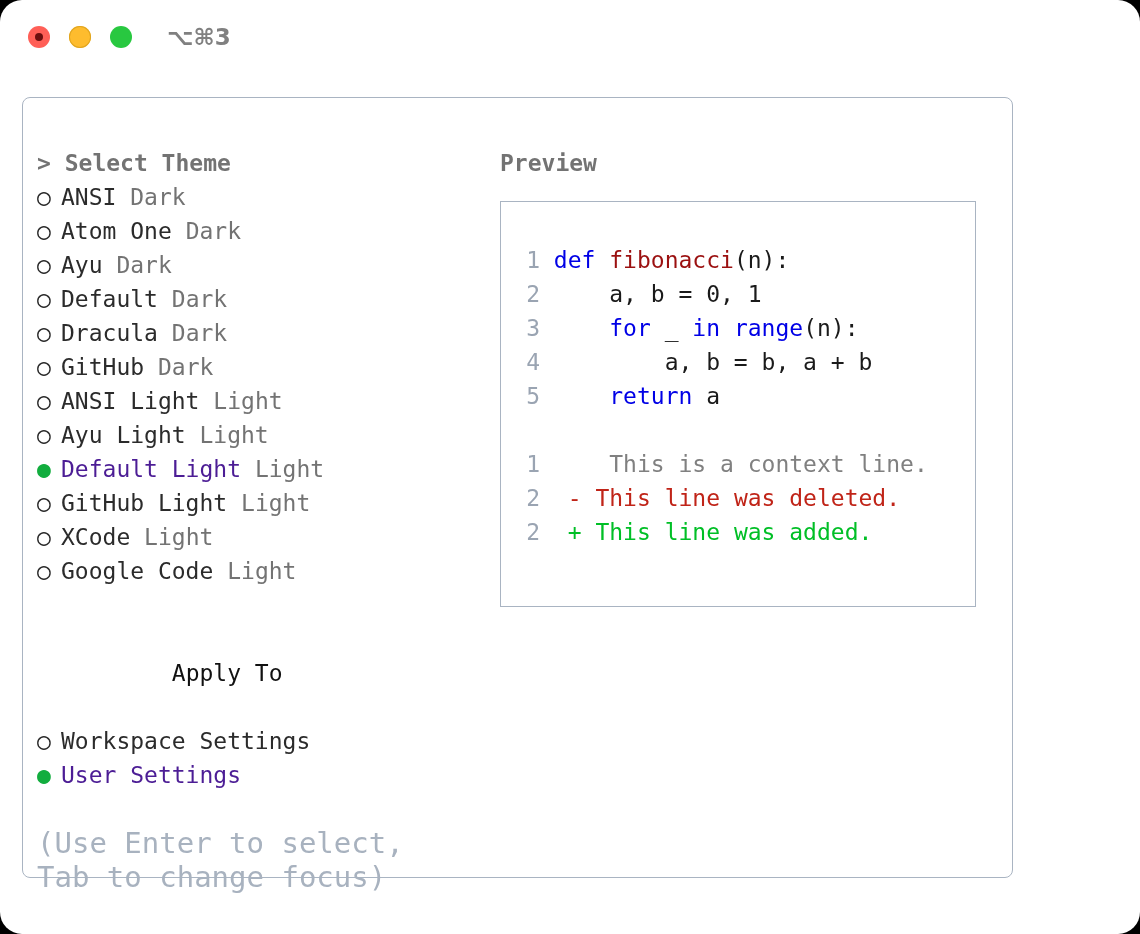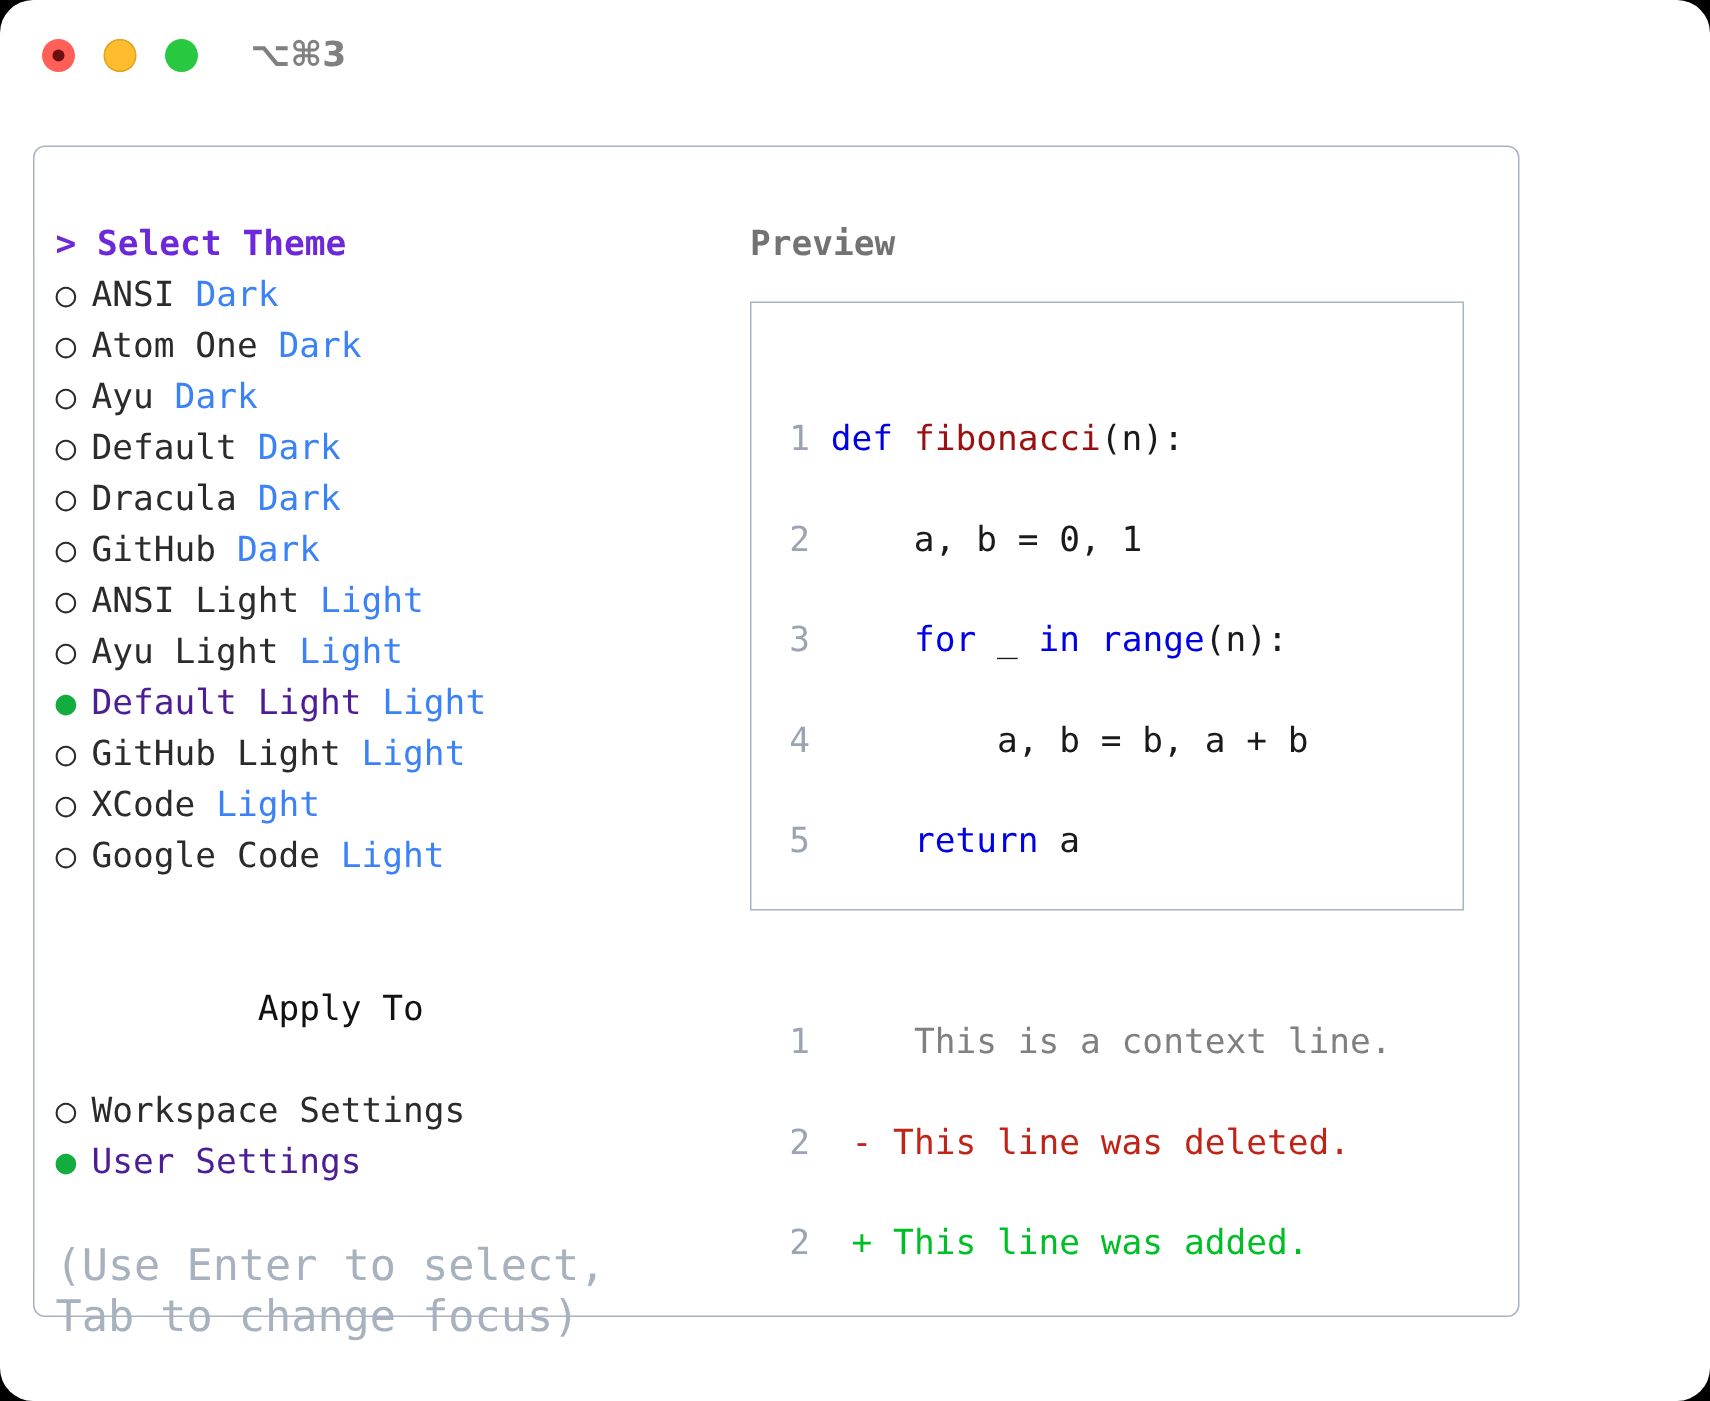--- a/index.html
+++ b/index.html
@@ -93,41 +93,41 @@
     position: absolute;
     left: 477px;
     top: 48px;
     width: 500px;
   }
 
   
   .section-title {
     font-size: 23px;
     font-weight: bold;
-    color: #6d28d9;
+    color: #737373;
     line-height: 34px;
     white-space: pre;
   }
   .opt {
     display: block;
     font-size: 23px;
     line-height: 34px;
     white-space: pre;
     color: #2b2b2b;
   }
   .bullet {
     display: inline-block;
     width: 24px;
     color: #2b2b2b;
   }
   .bullet.sel  { color: #12ad3e; }
   .bullet.none { color: transparent; }
   .opt.selected .label { color: #4c1d95; }
   .tag {
-    color: #3b82f6;
+    color: #737373;
   }
   .group-head {
     display: block;
     font-size: 23px;
     line-height: 34px;
     white-space: pre;
     color: #111111;
   }
   .spacer { height: 34px; }
   .hint {
@@ -155,21 +155,21 @@
     background: #ffffff;
     position: relative;
   }
   .code {
     position: absolute;
     left: 13px;
     top: 41px;
     font-size: 23px;
     line-height: 34px;
   }
-  .cline { white-space: pre; margin-top: 33px; }
+  .cline { white-space: pre; }
   .lnum {
     display: inline-block;
     width: 26px;
     text-align: right;
     color: #9aa4b2;
   }
   .k   { color: #0000e6; }   
   .fn  { color: #9b1010; }   
   .pl  { color: #1a1a1a; }   
   .ctx { color: #808080; }   

